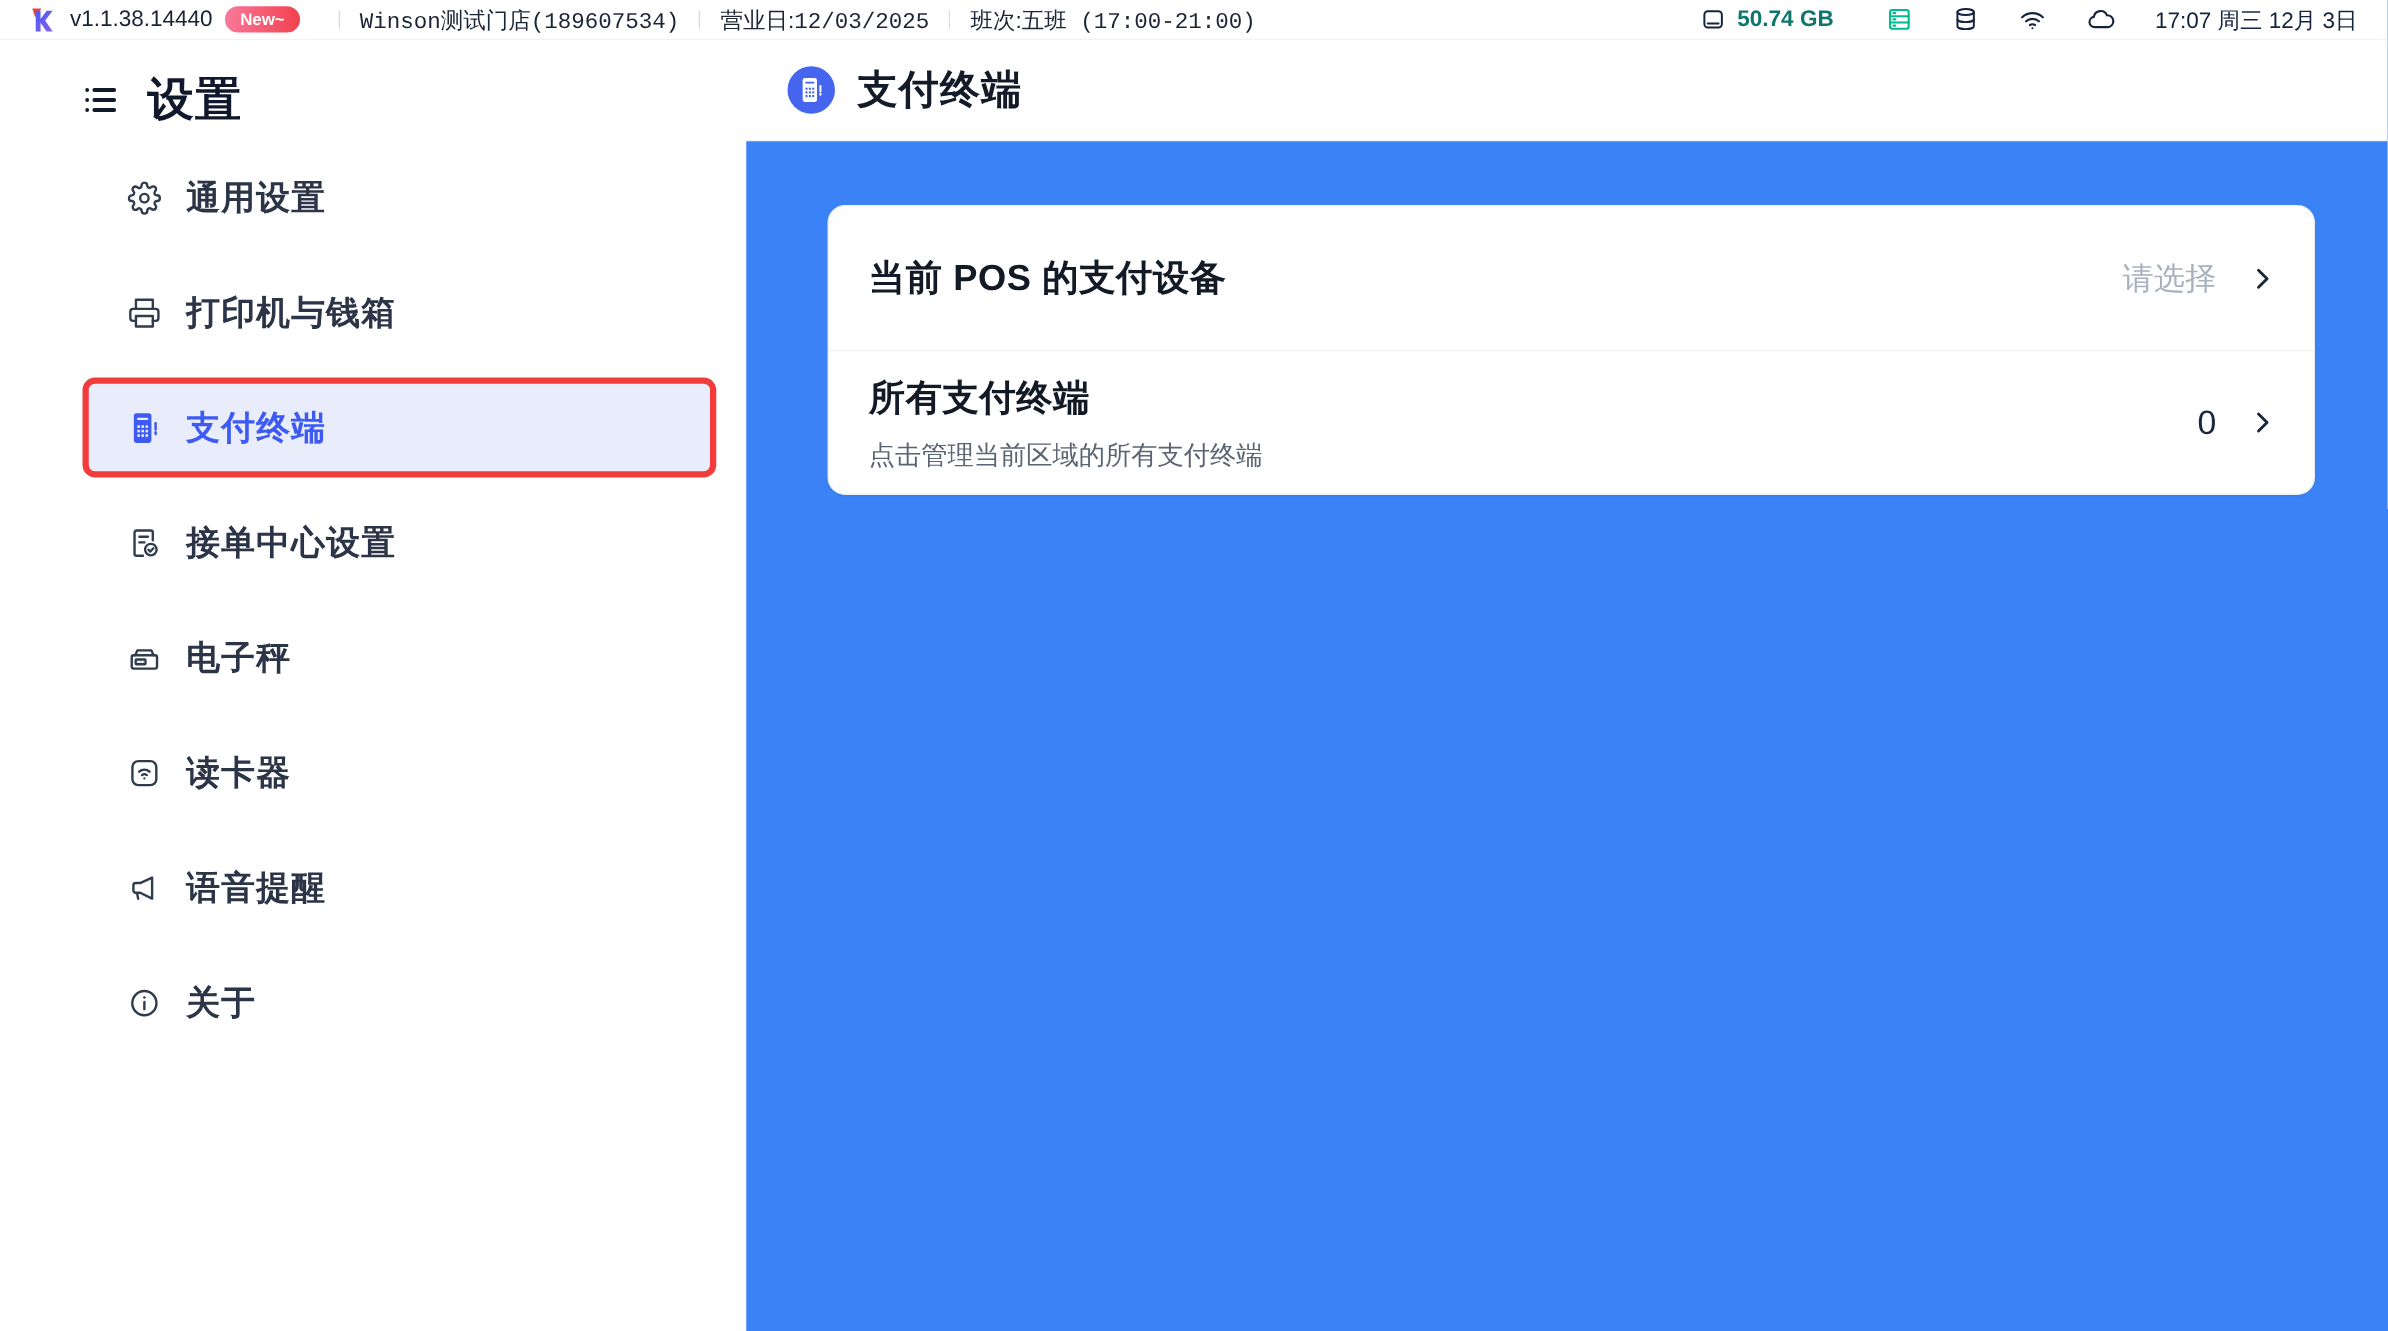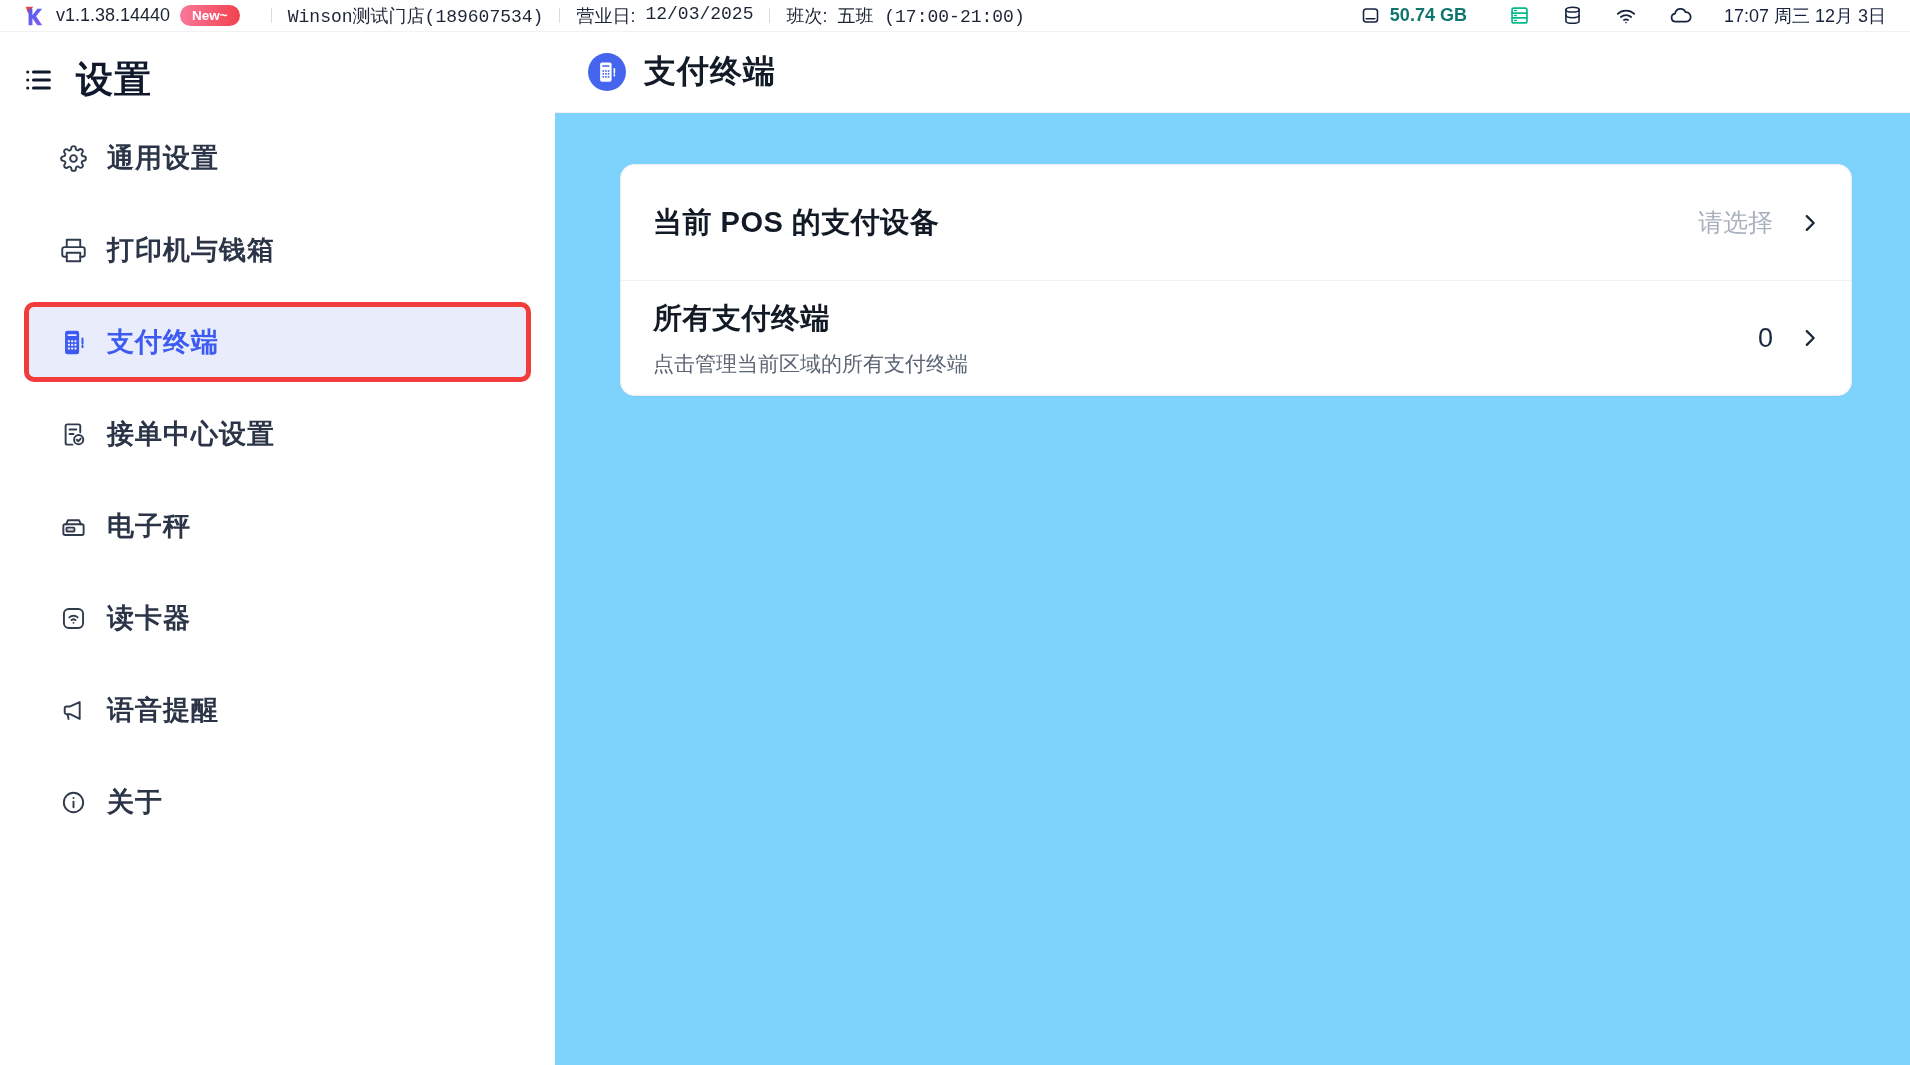--- a/index.html
+++ b/index.html
@@ -19,31 +19,31 @@
   .topbar .logo { margin-right:10px; display:flex; }
   .topbar .version { font-weight:500; color:#1a2433; margin-right:10px; }
   .badge-new {
     display:inline-flex; align-items:center; height:21px; padding:0 12px;
     border-radius:999px; background:linear-gradient(90deg,#f9789b,#f2414e);
     color:#ffffff; font-size:13.5px; font-weight:700; margin-right:15px;
   }
   .tb-sep { width:1px; height:15px; background:#d9dde3; margin:0 16px; flex:0 0 1px; }
   .tb-text { color:#1c2535;font-family:Liberation Mono, monospace; }
   .tb-label { color:#1c2535; }
-  .tb-pair { display:flex; align-items:flex-start; gap:10px; }
+  .tb-pair { display:flex; align-items:flex-end; }
   .tb-spacer { flex:1; }
   .tb-right { display:flex; align-items:center; }
   .storage-group { display:flex; align-items:center; gap:9px; margin-right:42px; }
   .storage-group .val { font-weight:700; color:#0f766e; }
   .tb-icon { display:flex; margin-right:32px; }
   .tb-icon:last-of-type { margin-right:24px; }
   .tb-time { font-weight:500; color:#16233e; }
 
   
-  .page { flex:1; display:flex; min-height:0; }
+  .page { flex:1; display:flex; min-height:0;padding-left:42px; }
 
   
   .sidebar { width:555px; flex:0 0 555px; background:#ffffff; padding-top:22px; }
   .sb-header { display:flex; align-items:center; gap:22px; padding:0 22px; height:52px; }
   .sb-title { font-size:37px; font-weight:700; color:#10192b; letter-spacing:1px; }
   .sb-list { margin-top:12px; padding:0 24px; }
   .sb-item {
     height:80px; margin-bottom:12px; display:flex; align-items:center;
     gap:20px; padding-left:36px; border-radius:10px; cursor:pointer;
     color:#2b3547;
@@ -61,21 +61,21 @@
   .main-header {
     height:81px; flex:0 0 81px; background:#ffffff; border-bottom:1px solid #eff0f3;
     display:flex; align-items:center; gap:18px; padding-left:33px;
   }
   .mh-circle {
     width:38px; height:38px; border-radius:50%; background:#4565ee;
     display:flex; align-items:center; justify-content:center;
   }
   .mh-title { font-size:32px; font-weight:700; color:#131b28; letter-spacing:1px; }
 
-  .main-content { flex:1; background:#7dd3fc; padding:51px 58px 0 65px; }
+  .main-content { flex:1; background:#3b82f6; padding:51px 58px 0 65px; }
   .card {
     background:#ffffff; border:1px solid #eceef2; border-radius:14px;
     box-shadow:0 1px 2px rgba(16,24,40,0.03); overflow:hidden;
   }
   .card-row {
     height:115px; display:flex; align-items:center; justify-content:space-between;
     padding:0 30px 0 32px; cursor:pointer;
   }
   .card-row + .card-row { border-top:1px solid #f0f1f4; }
   .cr-left { display:flex; flex-direction:column; gap:11px; }

